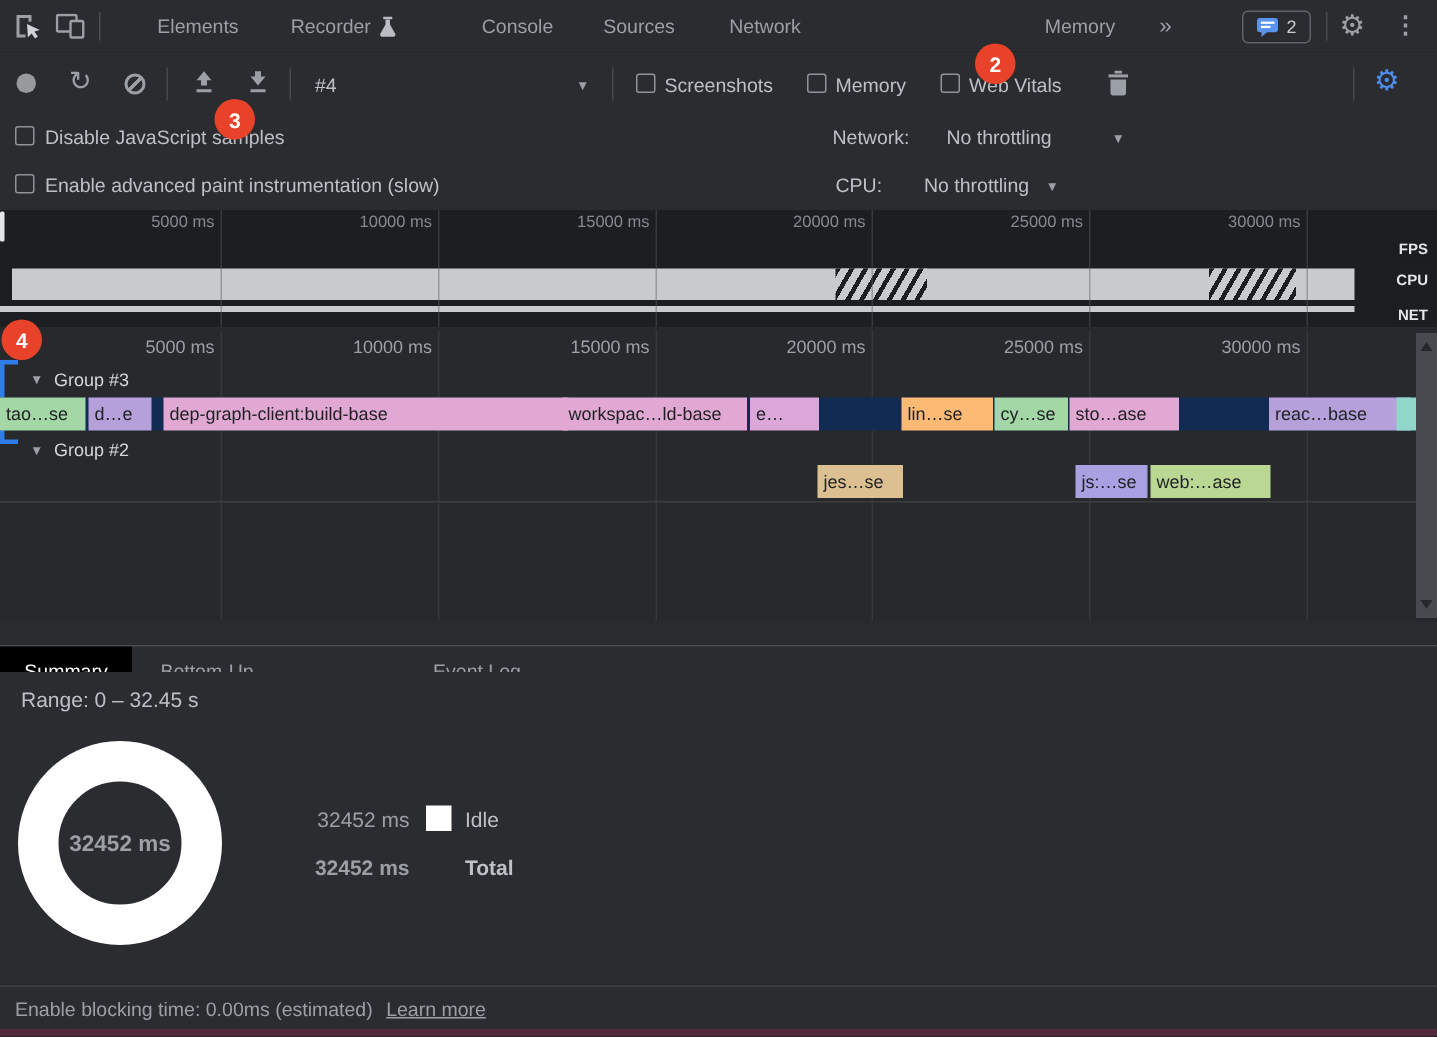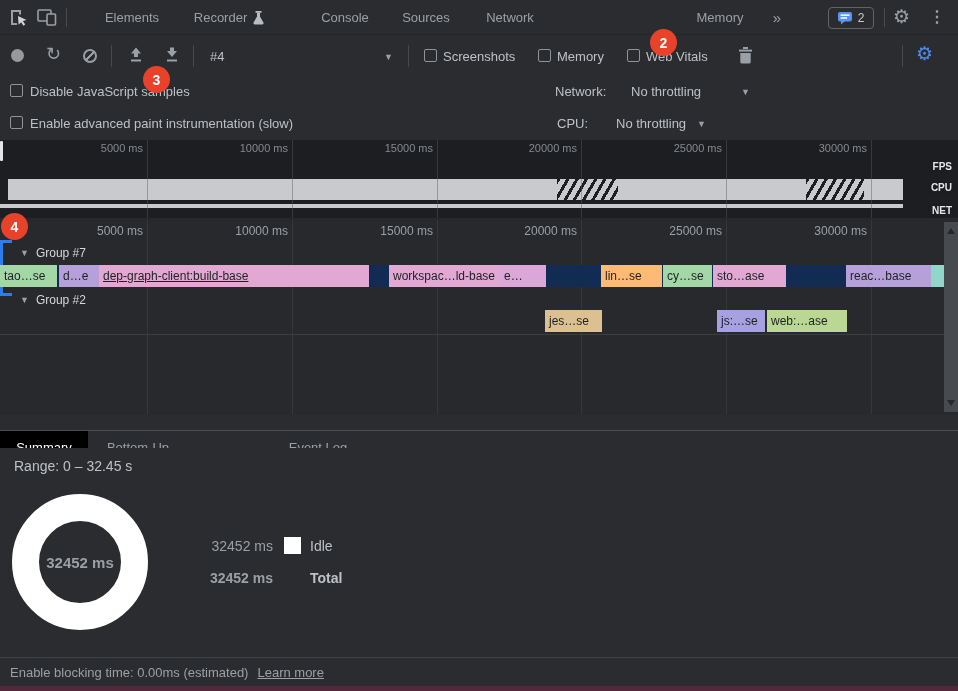--- a/index.html
+++ b/index.html
@@ -225,28 +225,28 @@
     <div class="fl-tick-label" style="left:186px;">10000 ms</div>
     <div class="fl-tick-label" style="left:331px;">15000 ms</div>
     <div class="fl-tick-label" style="left:475px;">20000 ms</div>
     <div class="fl-tick-label" style="left:620px;">25000 ms</div>
     <div class="fl-tick-label" style="left:765px;">30000 ms</div>
 
     <div class="bracket"></div>
 
     <div class="grp" style="left:20px;top:28px;">
       <span class="tri">▼</span>
-      <span>Group #7</span>
+      <span>Group #3</span>
     </div>
 
     <div class="track1"></div>
     <div class="bar" style="left: 0px; width: 57px; top: 47px; background: rgb(163, 215, 166);"><span>tao…se</span></div>
     <div class="bar" style="left: 59px; width: 42px; top: 47px; background: rgb(182, 160, 218);"><span>d…e</span></div>
-    <div class="bar" style="left: 99px; width: 270px; top: 47px; background: rgb(224, 168, 210); text-decoration: underline;"><span>dep-graph-client:build-base</span></div>
-    <div class="bar" style="left: 375px; width: 123px; top: 47px; background: rgb(224, 168, 210); margin-left: 14px;"><span>workspac…ld-base</span></div>
+    <div class="bar" style="left: 109px; width: 270px; top: 47px; background: rgb(224, 168, 210);"><span>dep-graph-client:build-base</span></div>
+    <div class="bar" style="left: 375px; width: 123px; top: 47px; background: rgb(224, 168, 210);"><span>workspac…ld-base</span></div>
     <div class="bar" style="left: 500px; width: 46px; top: 47px; background: rgb(219, 166, 216);"><span>e…</span></div>
     <div class="bar" style="left: 601px; width: 61px; top: 47px; background: #fdba74;"><span>lin…se</span></div>
     <div class="bar" style="left: 663px; width: 49px; top: 47px; background: rgb(163, 215, 166);"><span>cy…se</span></div>
     <div class="bar" style="left: 713px; width: 73px; top: 47px; background: rgb(224, 168, 210);"><span>sto…ase</span></div>
     <div class="bar" style="left: 846px; width: 94px; top: 47px; background: rgb(182, 160, 218);"><span>reac…base</span></div>
     <div class="bar" style="left: 931px; width: 13px; top: 47px; background: rgb(144, 214, 201);"></div>
 
     <div class="grp" style="left:20px;top:75px;">
       <span class="tri">▼</span>
       <span>Group #2</span>

